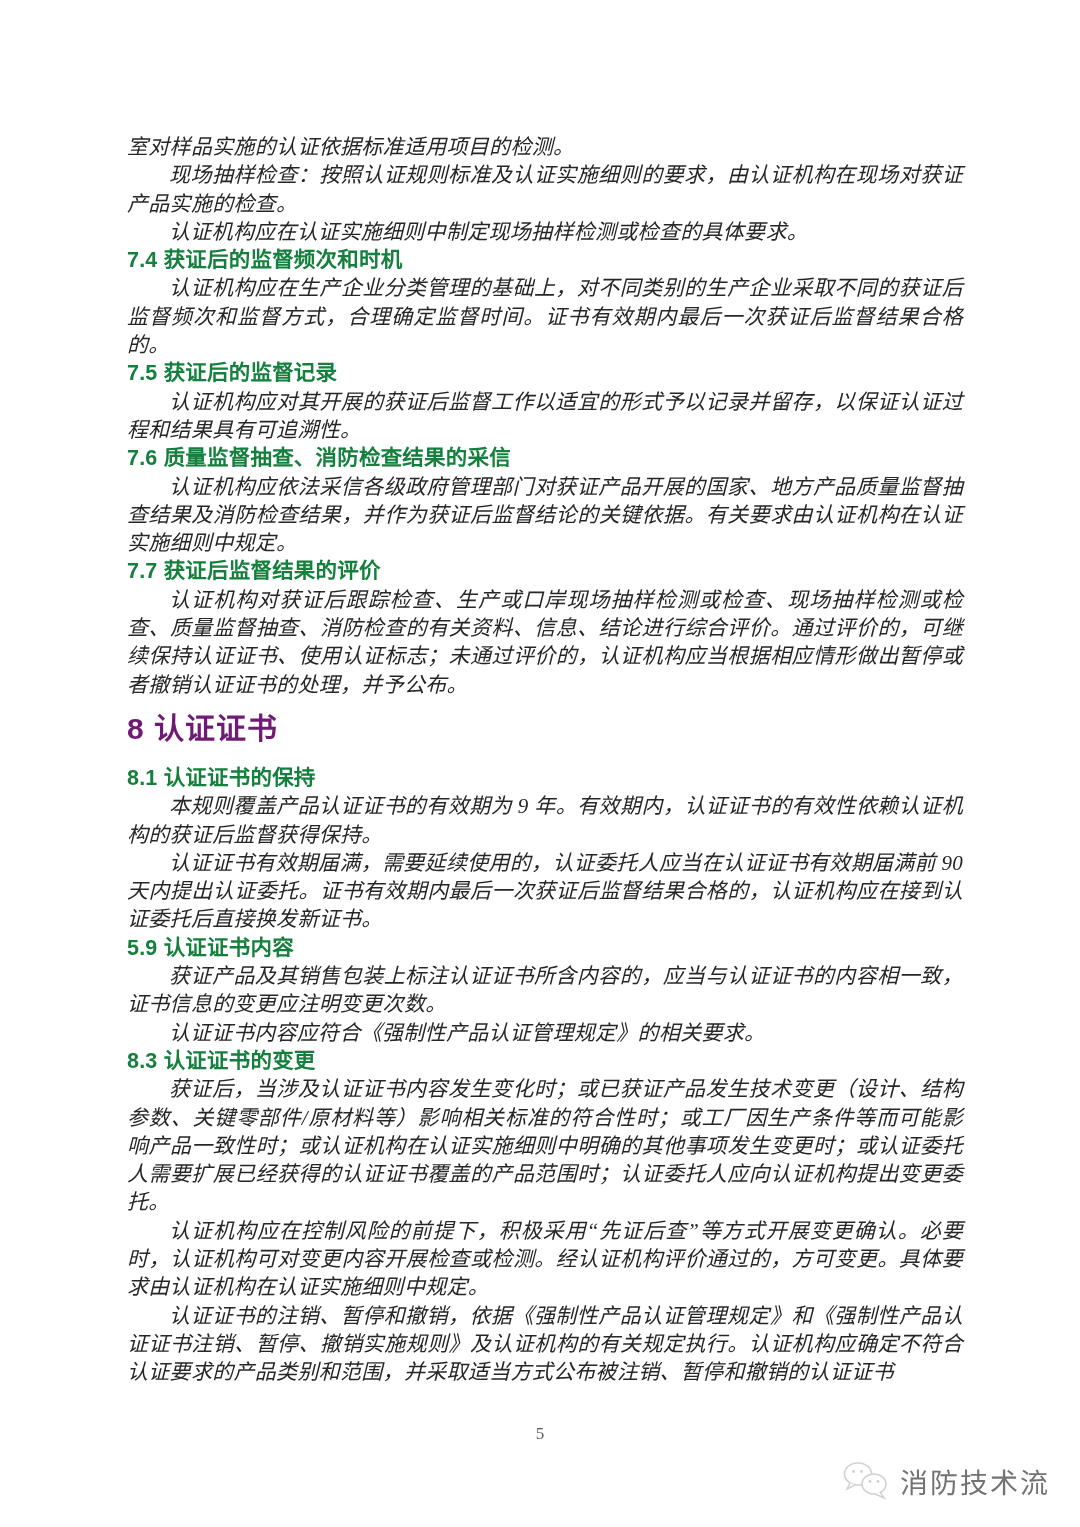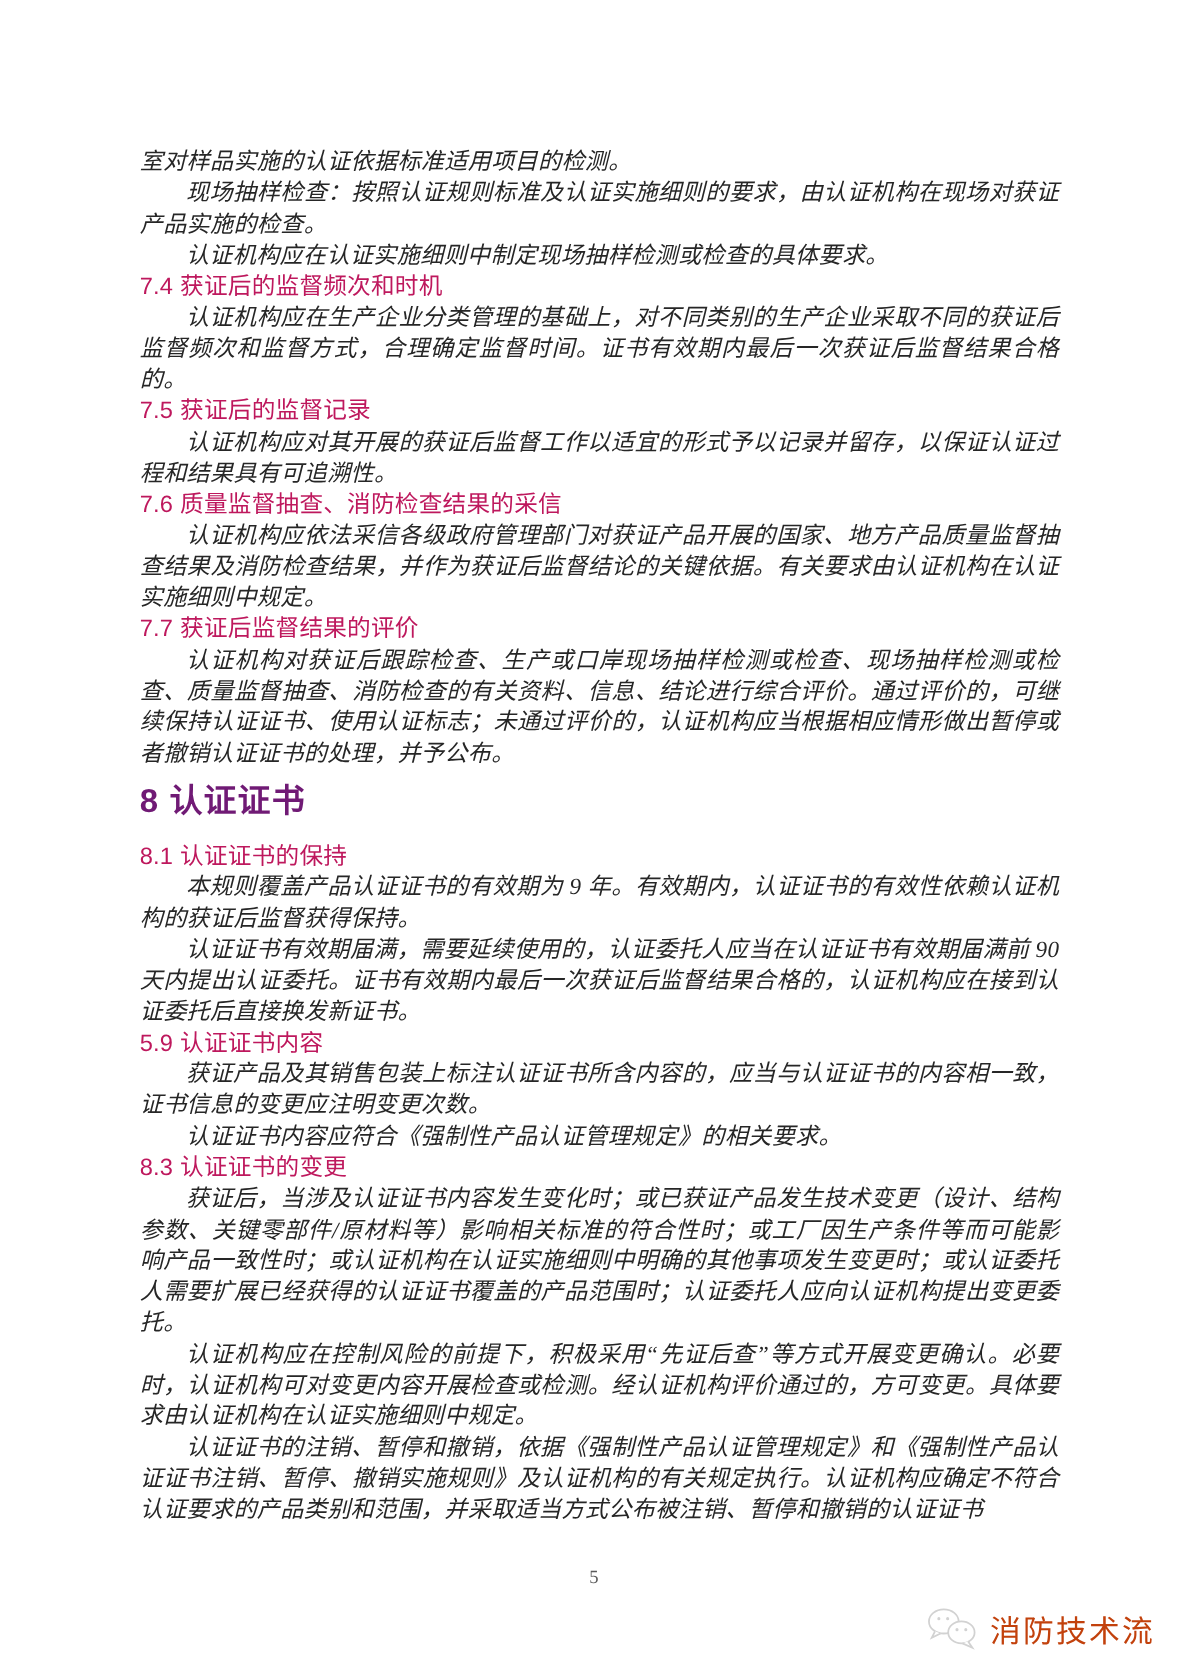--- a/index.html
+++ b/index.html
@@ -36,22 +36,22 @@
     font-family: "Liberation Serif", "DejaVu Serif", serif;
     font-style: italic;
   }
   .doc-content p.indent {
     text-indent: 2em;
   }
   .doc-content h2 {
     margin: 0;
     font-size: 21.5px;
     line-height: 28.3px;
-    font-weight: 400;
-    color: #be185d;
+    font-weight: 700;
+    color: #15803d;
     font-family: "Liberation Sans", "DejaVu Sans", sans-serif;
     letter-spacing: 0.2px;
   }
   .doc-content h1 {
     margin: 13px 0 19px 0;
     font-size: 30px;
     line-height: 33px;
     font-weight: 700;
     color: #701a75;
     font-family: "Liberation Sans", "DejaVu Sans", sans-serif;
@@ -67,21 +67,21 @@
     color: #5a5a5a;
     font-family: "Liberation Serif", "DejaVu Serif", serif;
   }
   .watermark {
     position: absolute;
     right: 30px;
     bottom: 25px;
     display: flex;
     align-items: center;
     gap: 8px;
-    color: #c2410c;
+    color: #737373;
     text-shadow: 1px 1px 0 #ffffff;
     user-select: none;
     justify-content: space-between;
   }
   .watermark .wm-text {
     font-size: 28px;
     letter-spacing: 2px;
     font-family: "Liberation Sans", "DejaVu Sans", sans-serif;
     font-weight: 400;
   }

